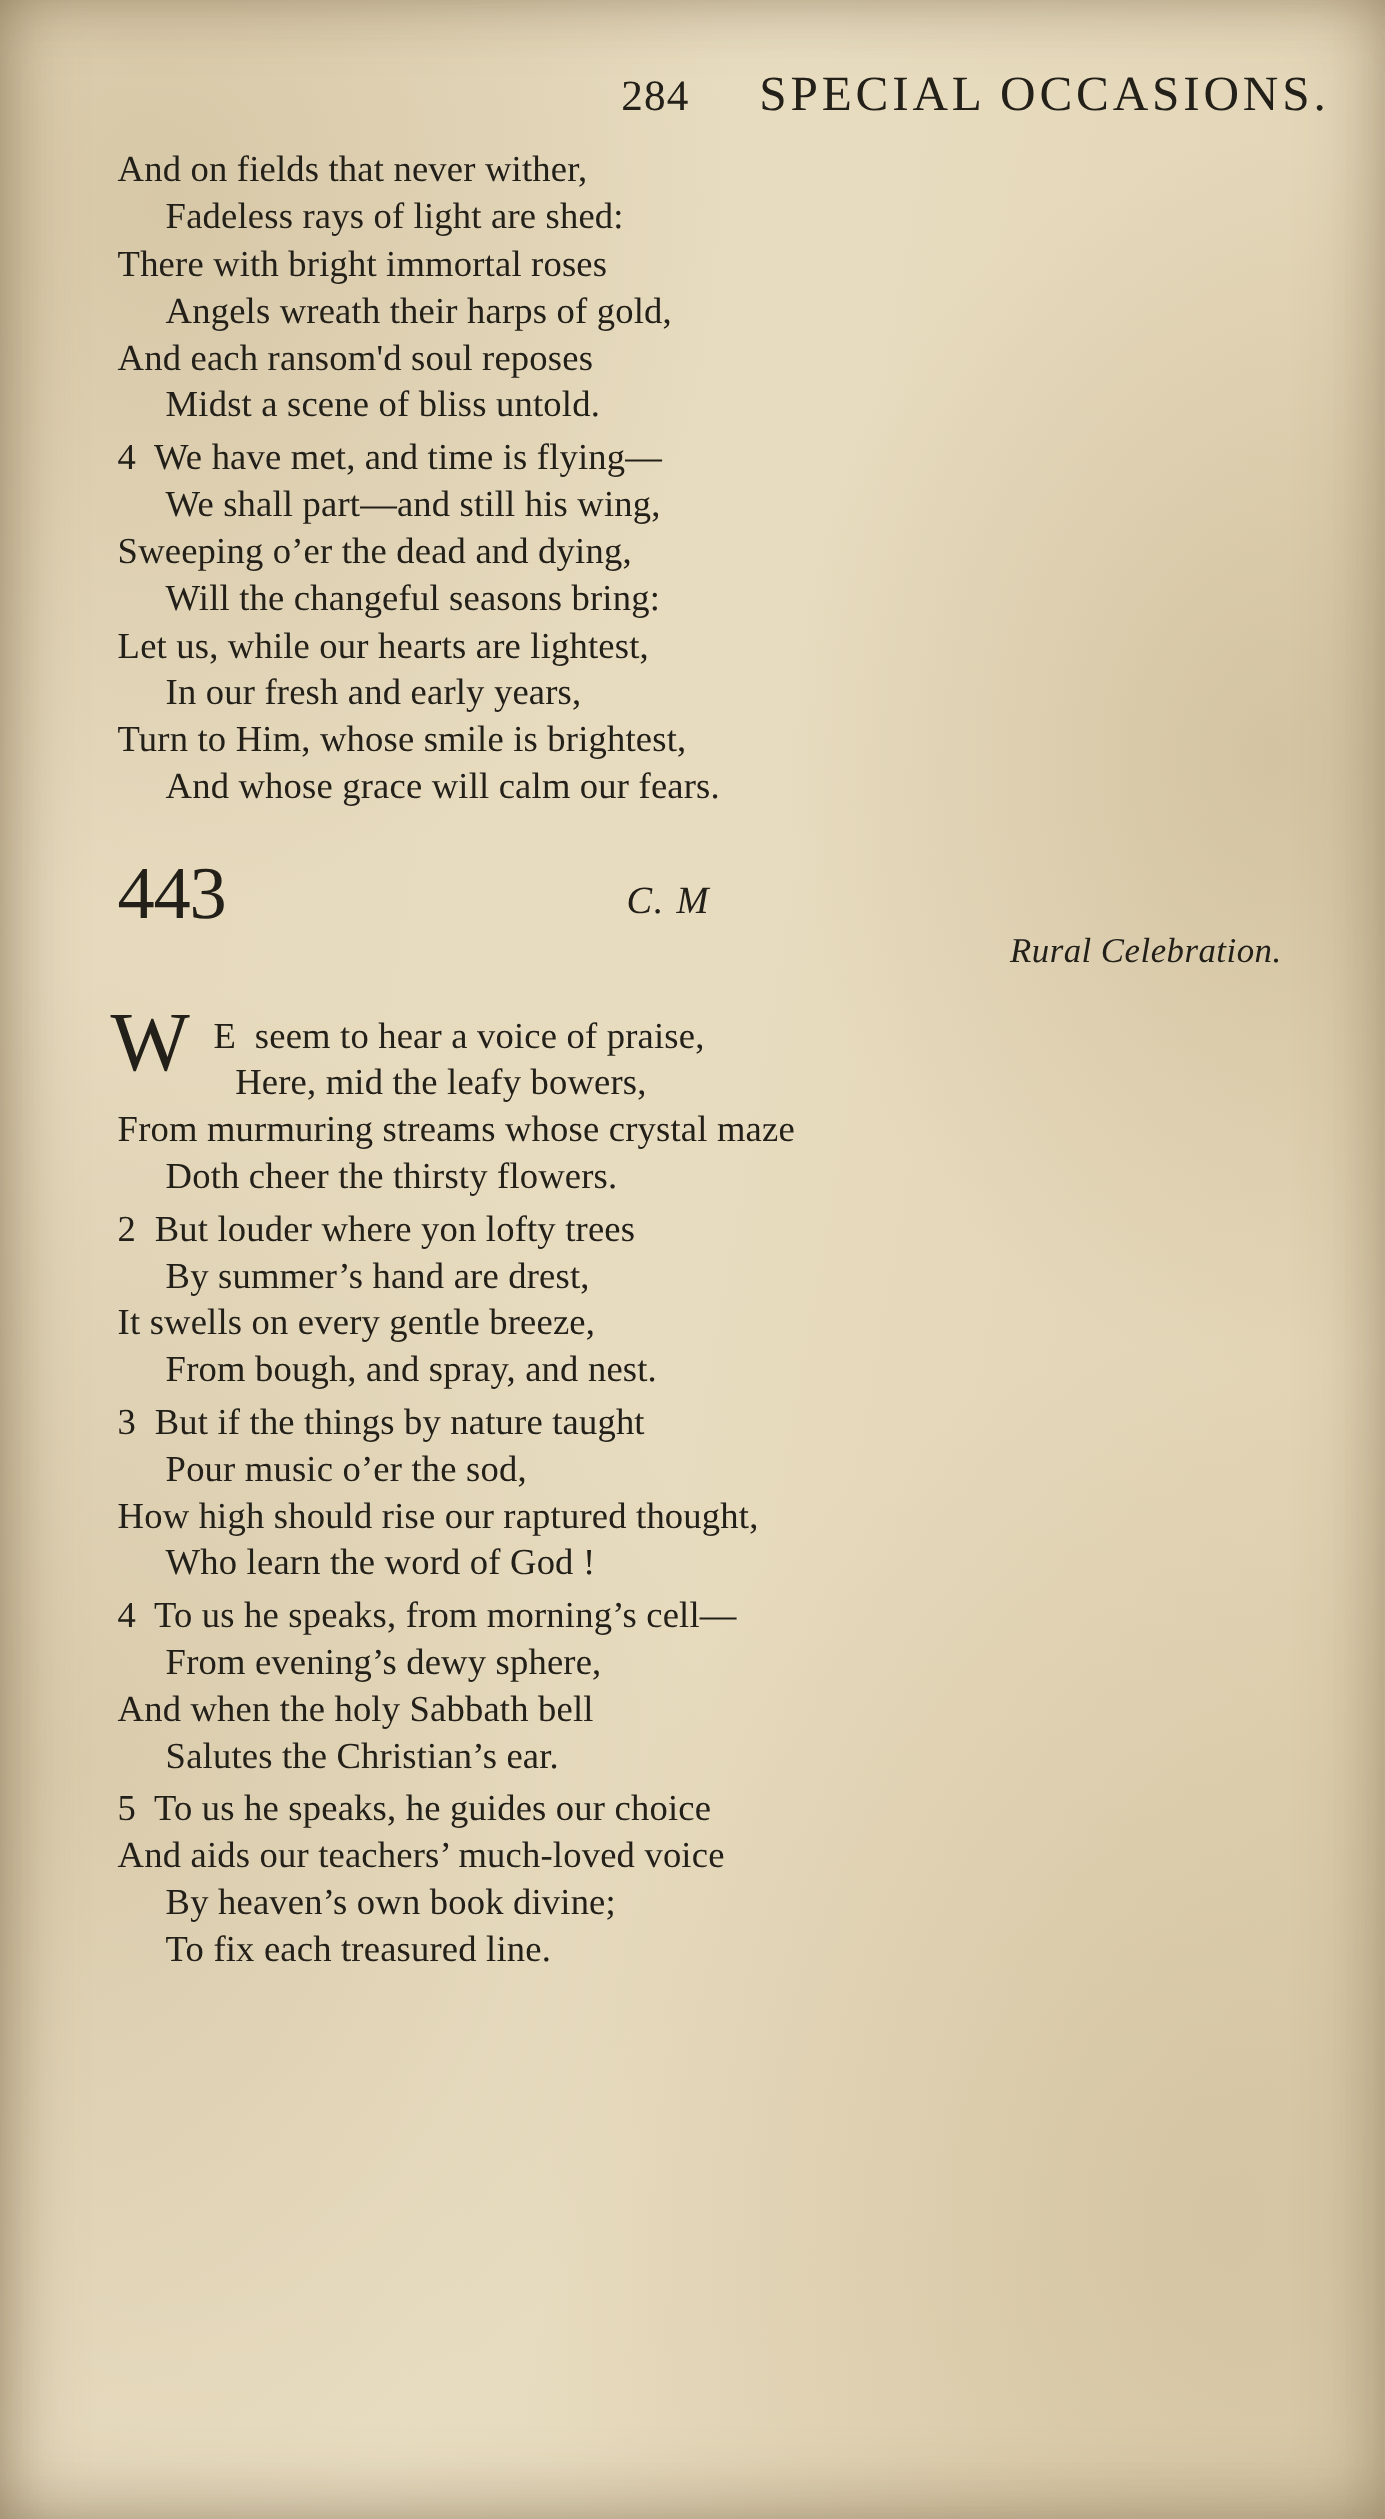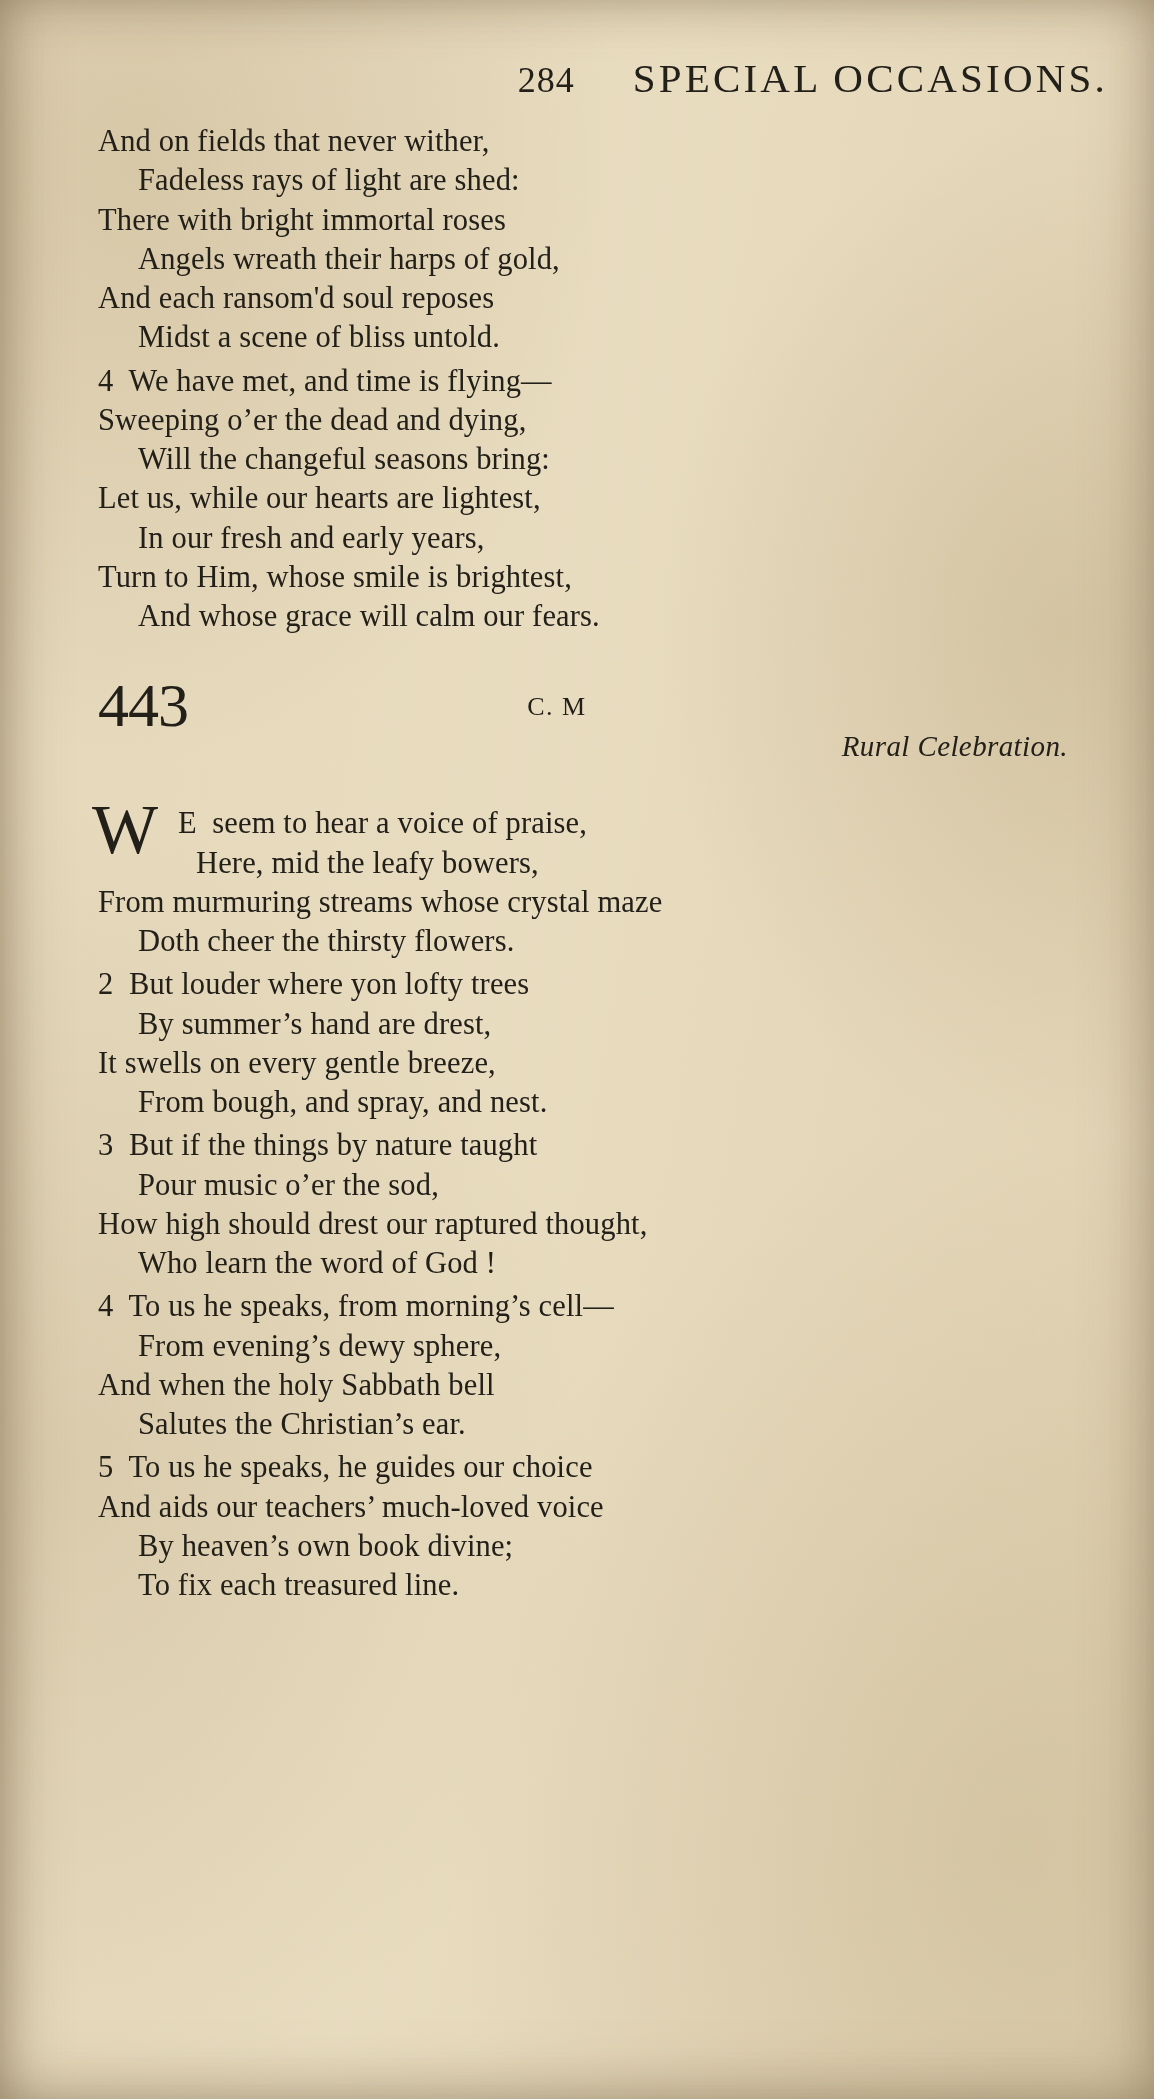--- a/index.html
+++ b/index.html
@@ -106,22 +106,23 @@
     text-align: center;
   }
   .hymn-meta {
     position: absolute;
     left: 0;
     right: 40px;
     top: 12px;
     text-align: center;
   }
   .hymn-meter {
-    font-size: 26px;
+    font-size: 32px;
     letter-spacing: 1.5px;
+    font-style: italic;
   }
   .hymn-title {
     font-size: 29px;
     font-style: italic;
     margin-top: 8px;
     letter-spacing: 0.4px;
     text-align: right;
   }
 
   
@@ -162,20 +163,21 @@
     <div class="line">And on fields that never wither,</div>
     <div class="line indent">Fadeless rays of light are shed:</div>
     <div class="line">There with bright immortal roses</div>
     <div class="line indent">Angels wreath their harps of gold,</div>
     <div class="line">And each ransom'd soul reposes</div>
     <div class="line indent">Midst a scene of bliss untold.</div>
   </div>
 
   <div class="stanza">
     <div class="line numbered">4  We have met, and time is flying—</div>
+    <div class="line indent">We shall part—and still his wing,</div>
     <div class="line">Sweeping o’er the dead and dying,</div>
     <div class="line indent">Will the changeful seasons bring:</div>
     <div class="line">Let us, while our hearts are lightest,</div>
     <div class="line indent">In our fresh and early years,</div>
     <div class="line">Turn to Him, whose smile is brightest,</div>
     <div class="line indent">And whose grace will calm our fears.</div>
   </div>
 
   <div class="hymn-head">
     <div class="hymn-number">443</div>
@@ -196,21 +198,21 @@
   <div class="stanza">
     <div class="line numbered">2  But louder where yon lofty trees</div>
     <div class="line indent">By summer’s hand are drest,</div>
     <div class="line">It swells on every gentle breeze,</div>
     <div class="line indent">From bough, and spray, and nest.</div>
   </div>
 
   <div class="stanza">
     <div class="line numbered">3  But if the things by nature taught</div>
     <div class="line indent">Pour music o’er the sod,</div>
-    <div class="line">How high should drest our raptured thought,</div>
+    <div class="line">How high should rise our raptured thought,</div>
     <div class="line indent">Who learn the word of God !</div>
   </div>
 
   <div class="stanza">
     <div class="line numbered">4  To us he speaks, from morning’s cell—</div>
     <div class="line indent">From evening’s dewy sphere,</div>
     <div class="line">And when the holy Sabbath bell</div>
     <div class="line indent">Salutes the Christian’s ear.</div>
   </div>
 

